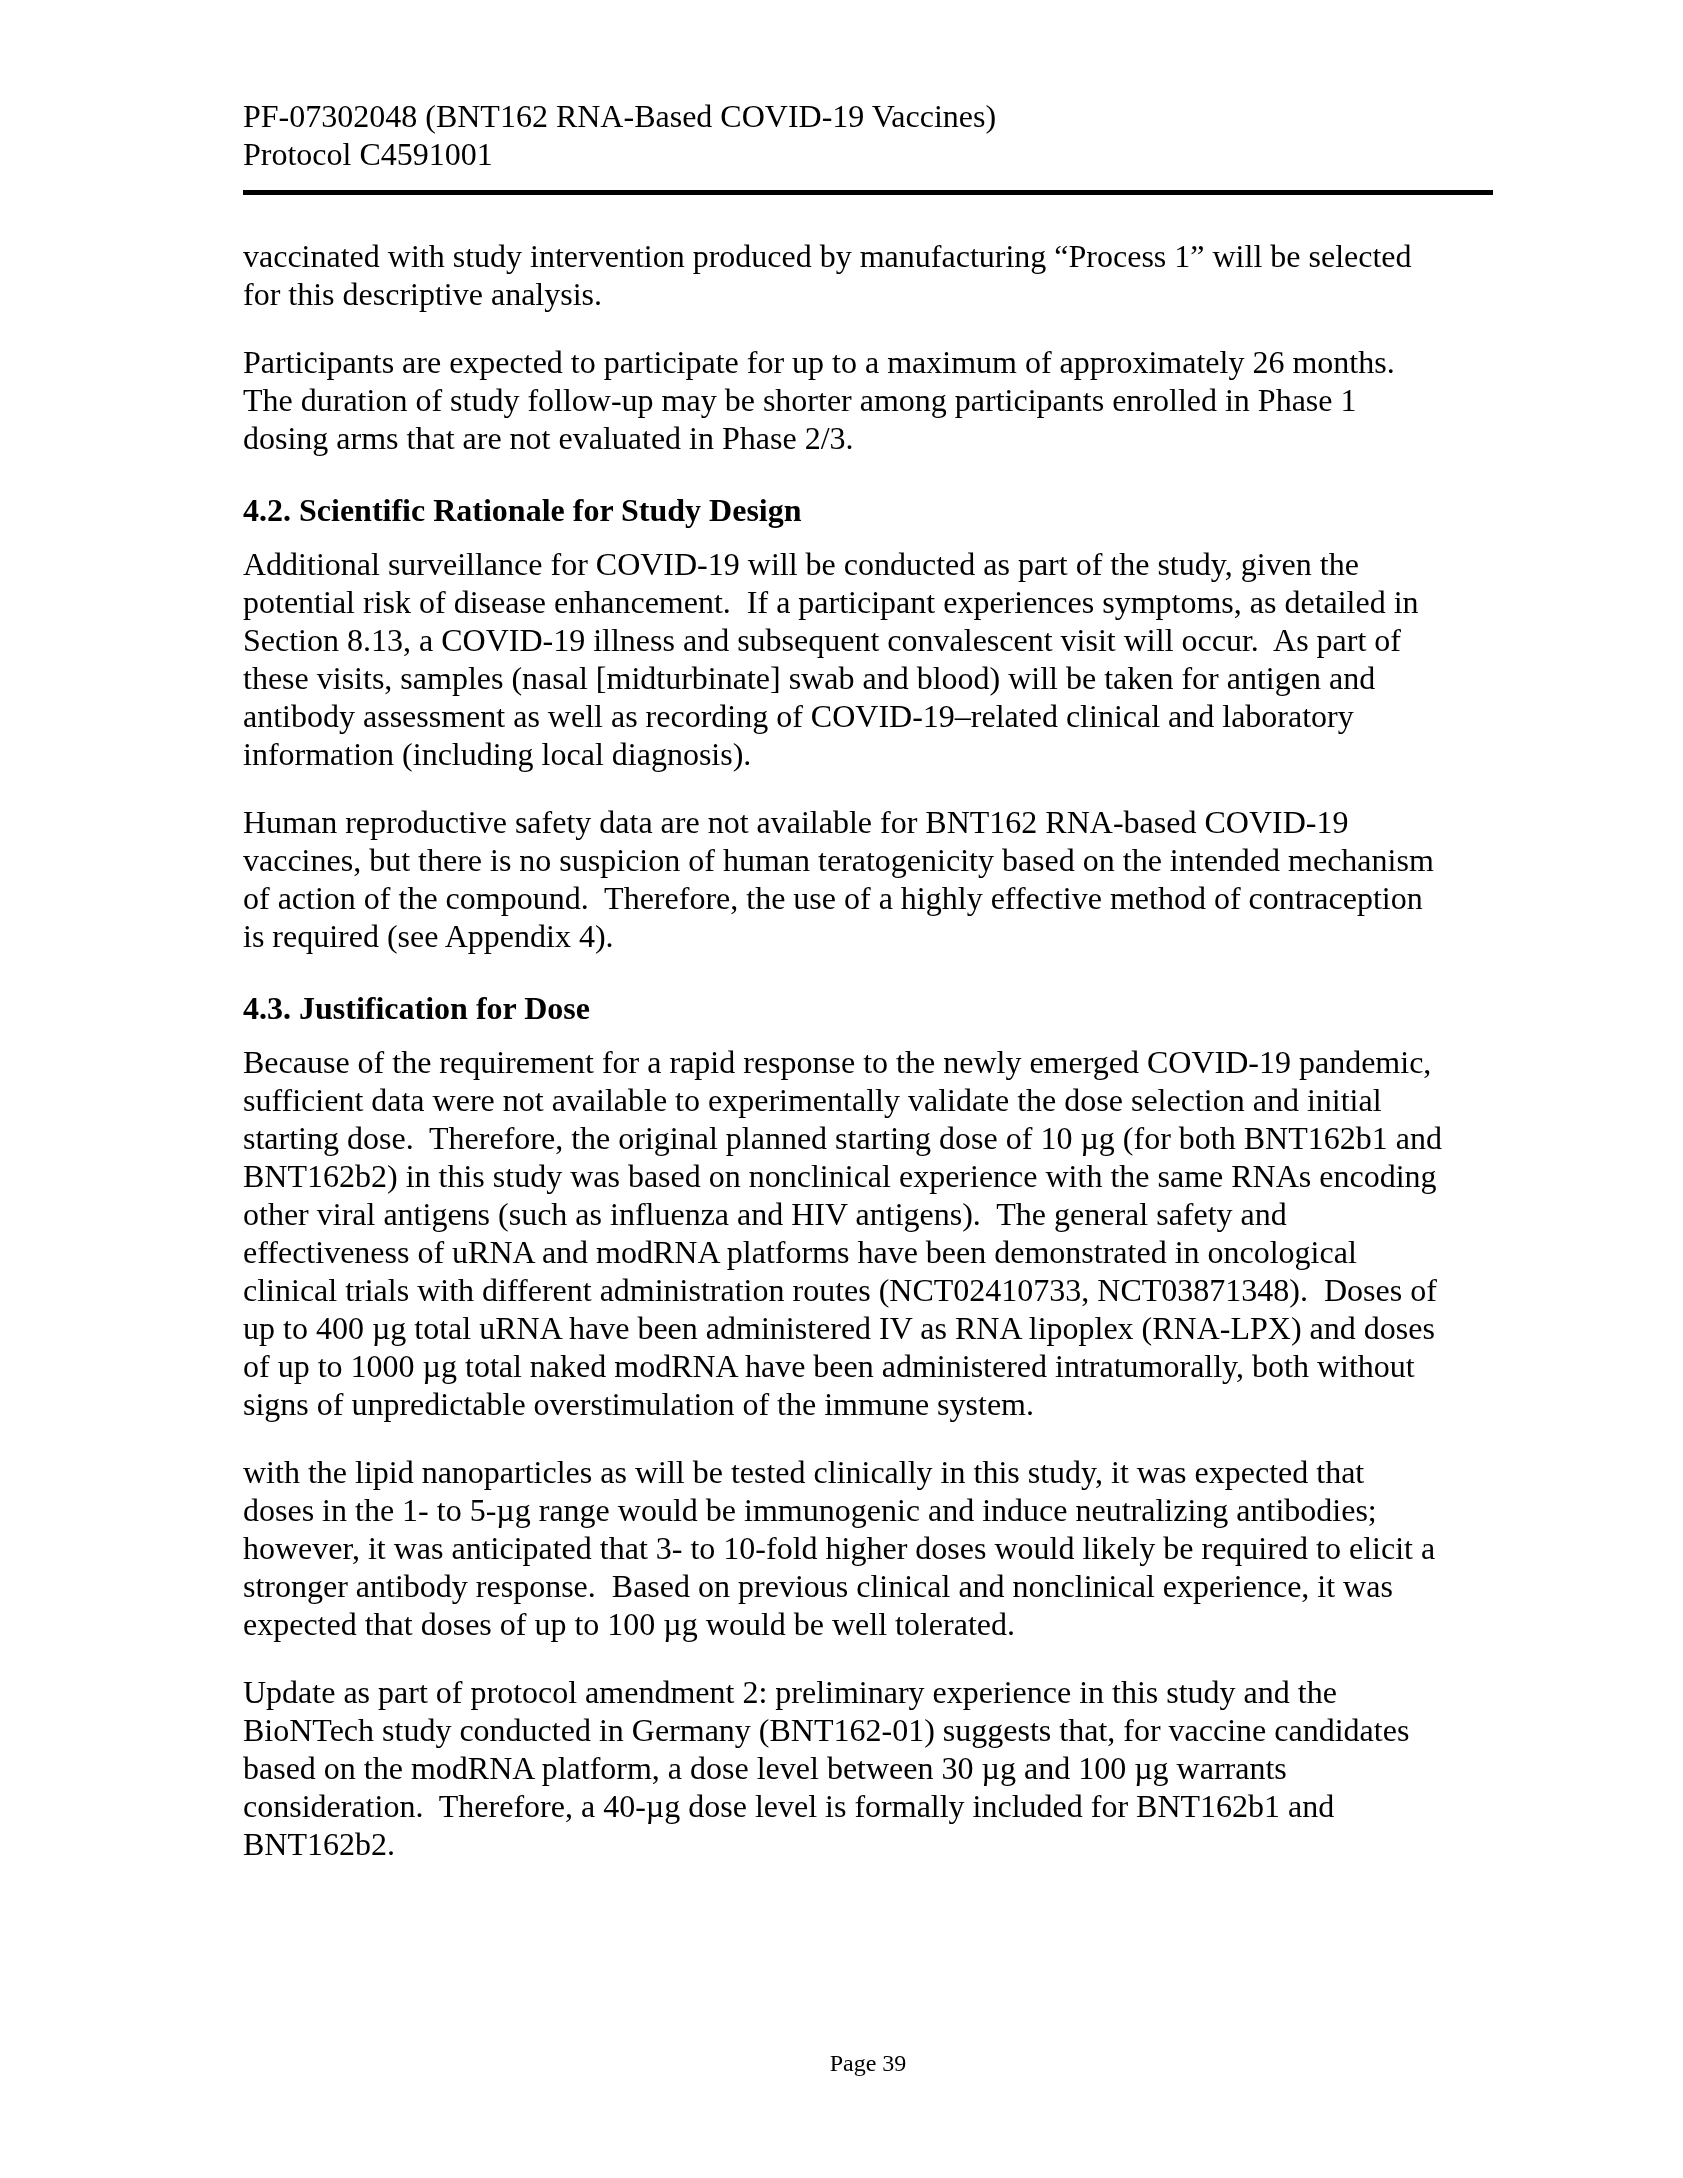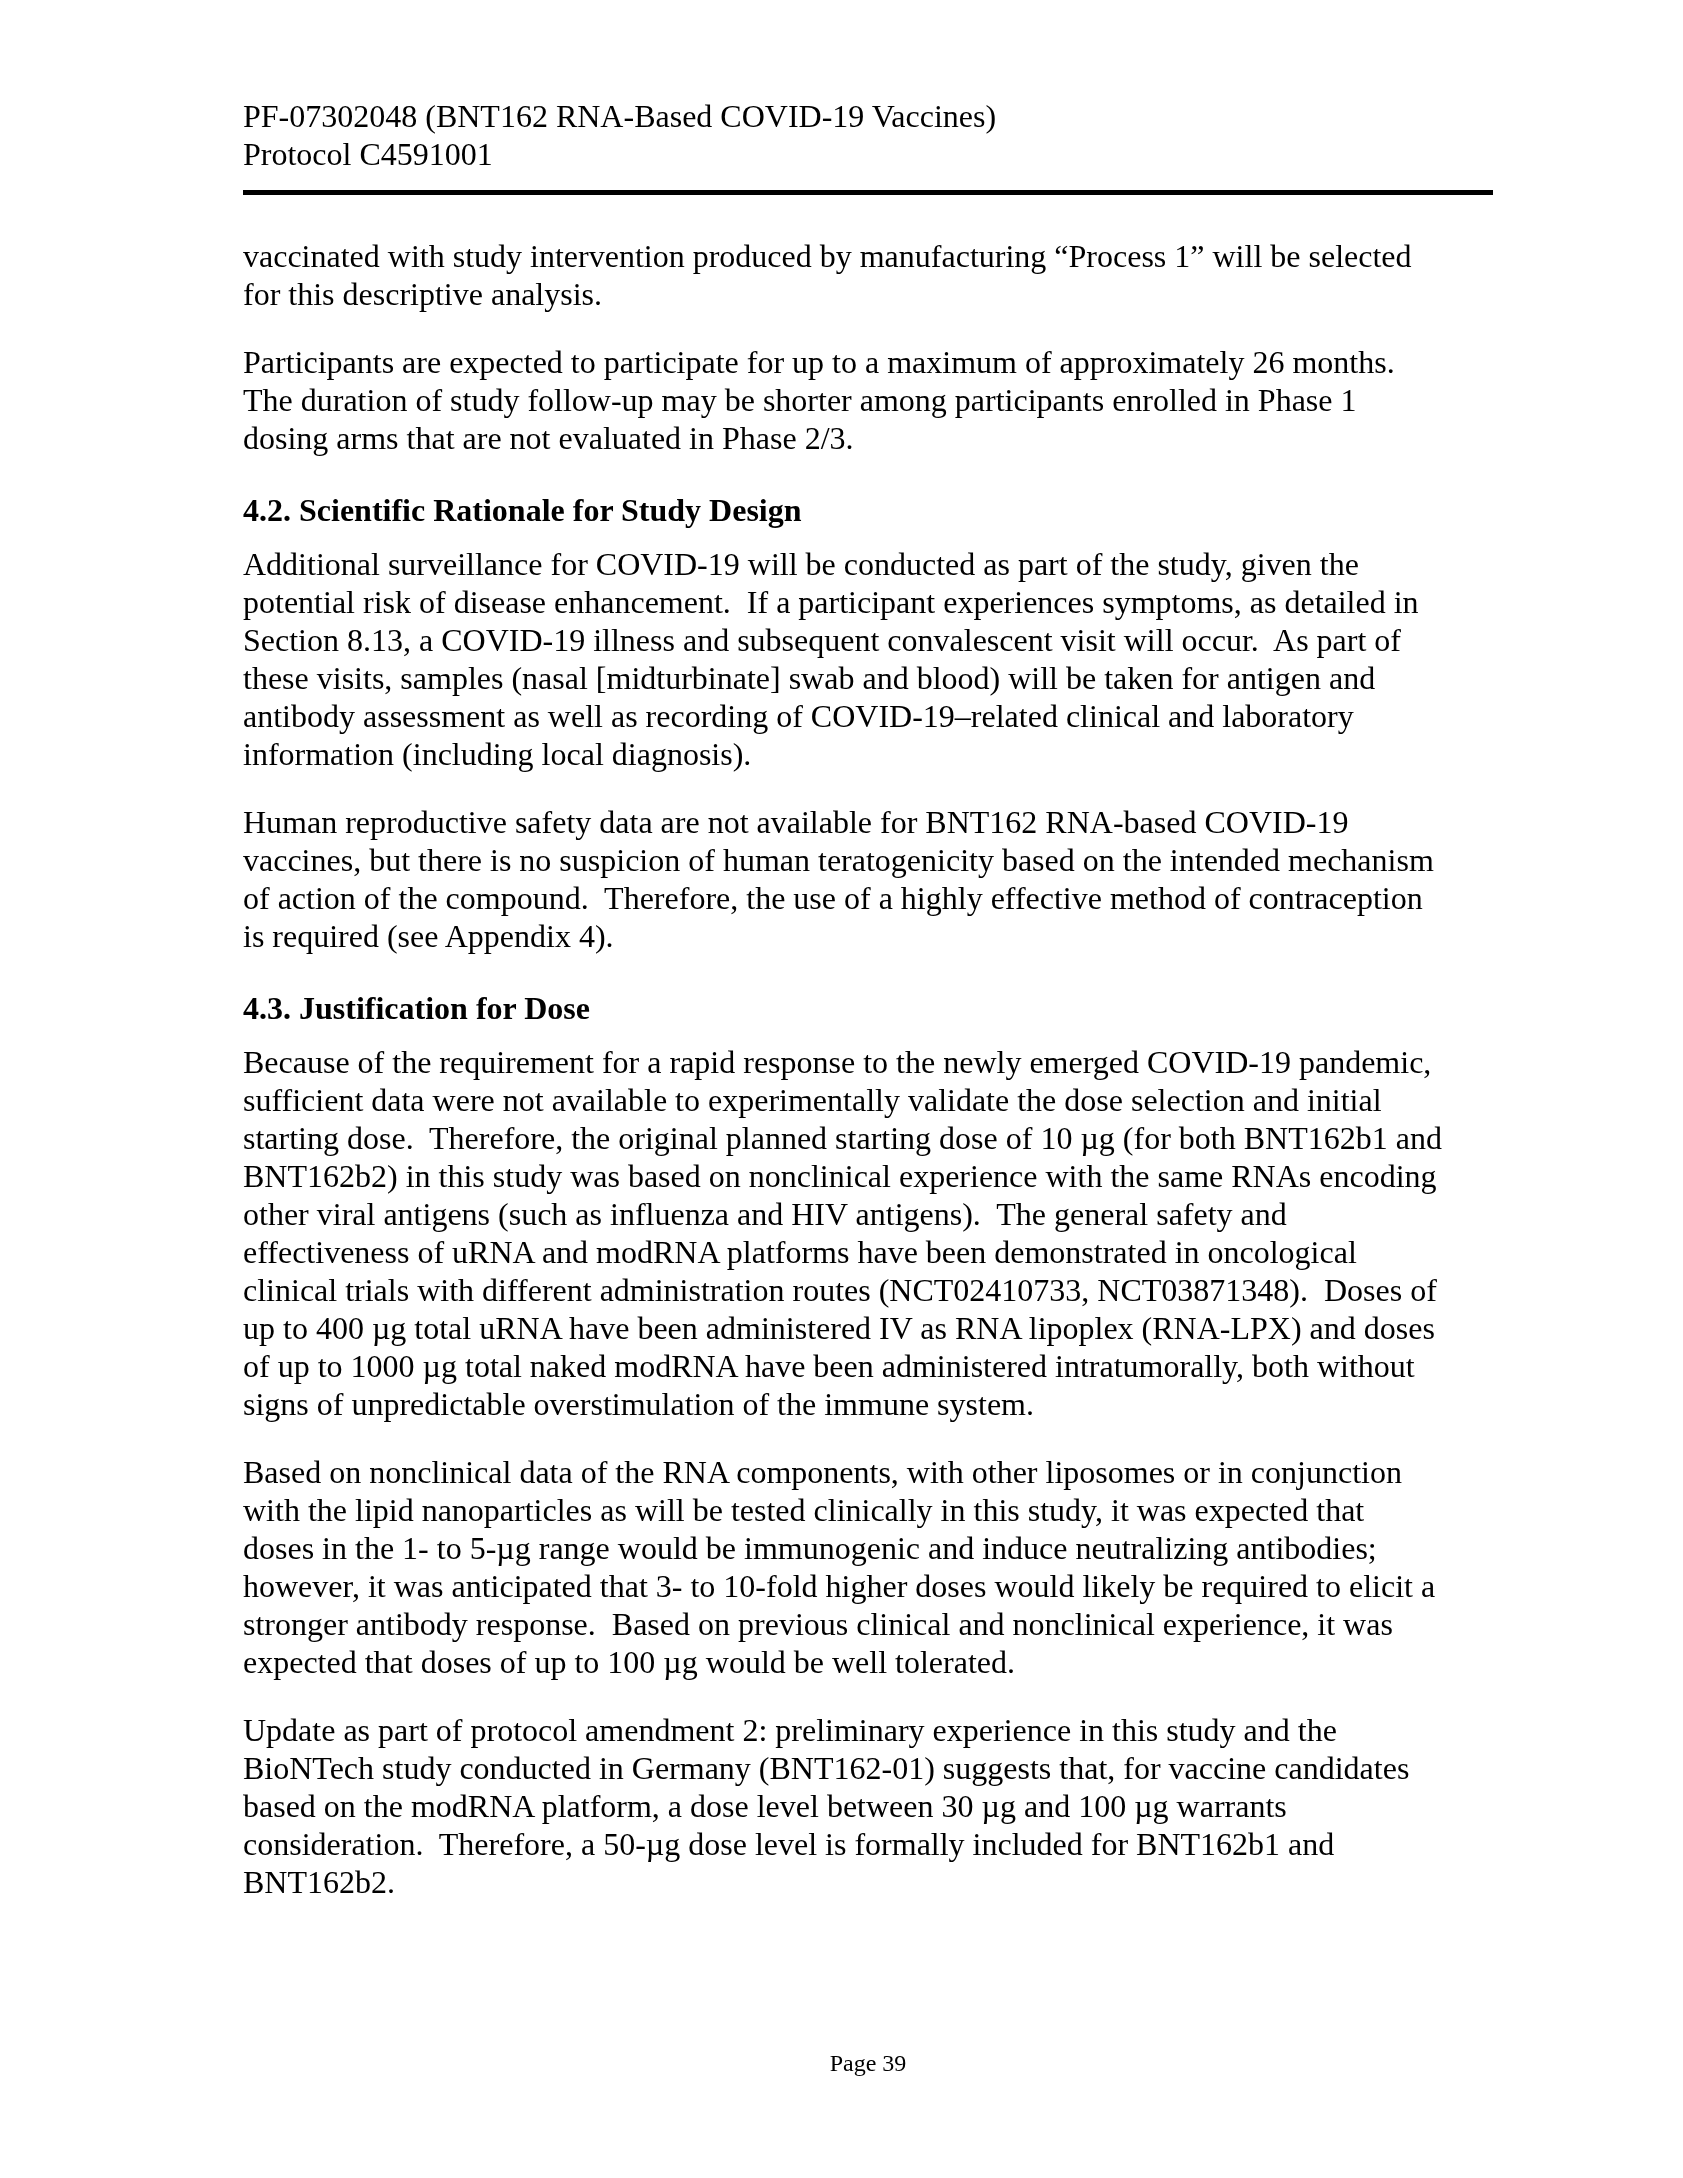--- a/index.html
+++ b/index.html
@@ -91,32 +91,31 @@
           <div class="line"><span>starting dose.  Therefore, the original planned starting dose of 10 µg (for both BNT162b1 and</span></div>
           <div class="line"><span>BNT162b2) in this study was based on nonclinical experience with the same RNAs encoding</span></div>
           <div class="line"><span>other viral antigens (such as influenza and HIV antigens).  The general safety and</span></div>
           <div class="line"><span>effectiveness of uRNA and modRNA platforms have been demonstrated in oncological</span></div>
           <div class="line"><span>clinical trials with different administration routes (NCT02410733, NCT03871348).  Doses of</span></div>
           <div class="line"><span>up to 400 µg total uRNA have been administered IV as RNA lipoplex (RNA-LPX) and doses</span></div>
           <div class="line"><span>of up to 1000 µg total naked modRNA have been administered intratumorally, both without</span></div>
           <div class="line"><span>signs of unpredictable overstimulation of the immune system.</span></div>
         </div>
         <div class="paragraph">
-          <div class="line"><span>Based on nonclinical data of the RNA components, with other liposomes or in conjunction</span></div>
           <div class="line"><span>with the lipid nanoparticles as will be tested clinically in this study, it was expected that</span></div>
           <div class="line"><span>doses in the 1- to 5-µg range would be immunogenic and induce neutralizing antibodies;</span></div>
           <div class="line"><span>however, it was anticipated that 3- to 10-fold higher doses would likely be required to elicit a</span></div>
           <div class="line"><span>stronger antibody response.  Based on previous clinical and nonclinical experience, it was</span></div>
           <div class="line"><span>expected that doses of up to 100 µg would be well tolerated.</span></div>
         </div>
         <div class="paragraph">
           <div class="line"><span>Update as part of protocol amendment 2: preliminary experience in this study and the</span></div>
           <div class="line"><span>BioNTech study conducted in Germany (BNT162-01) suggests that, for vaccine candidates</span></div>
           <div class="line"><span>based on the modRNA platform, a dose level between 30 µg and 100 µg warrants</span></div>
-          <div class="line"><span>consideration.  Therefore, a 50-µg dose level is formally included for BNT162b1 and</span></div>
+          <div class="line"><span>consideration.  Therefore, a 40-µg dose level is formally included for BNT162b1 and</span></div>
           <div class="line"><span>BNT162b2.</span></div>
         </div>
       </div>
   </div>
   <div class="footer">
     <span>Page 39</span>
   </div>
 </div>
 
 

